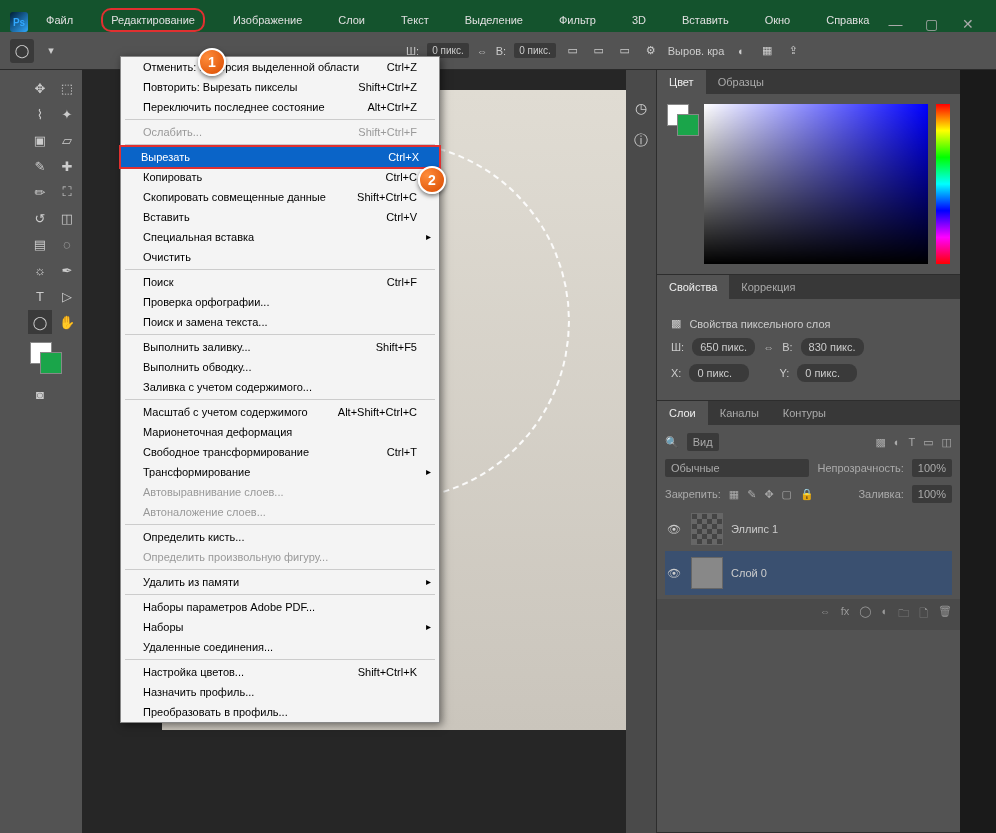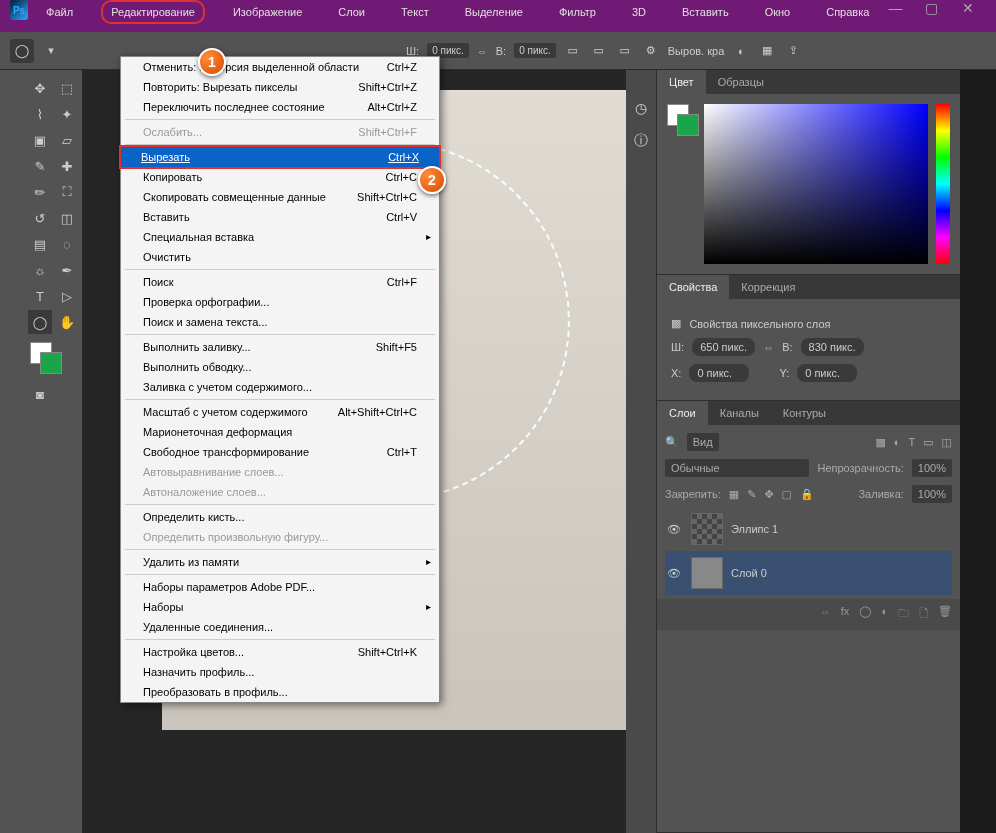--- a/index.html
+++ b/index.html
@@ -1,19 +1,19 @@
 <!DOCTYPE html>
 <html><head>
 <meta charset="utf-8">
 <style>
 * { margin: 0; padding: 0; box-sizing: border-box; font-family: "Segoe UI", Tahoma, sans-serif; font-size: 11px; user-select: none; }
 body { width: 996px; height: 833px; background: #1a1a1a; color: #ccc; overflow: hidden; position: relative; }
 
 
-.titlebar { height: 32px; background: #701a75; display: flex; align-items: flex-start; padding: 0 10px; }
+.titlebar { height: 32px; background: #14532d; display: flex; align-items: flex-end; padding: 0 10px; }
 .titlebar .ps-logo { width: 20px; height: 20px; background: linear-gradient(135deg,#001e36,#31a8ff); border-radius: 3px; display:flex;align-items:center;justify-content:center;color:#31a8ff;font-weight:bold;font-size:10px;margin-right:10px;}
 .titlebar .menus { display: flex; gap: 20px; }
 .titlebar .menu { padding: 6px 8px; color: #e0e0e0; cursor: pointer; }
 .titlebar .menu.hl { border: 2px solid #e03030; border-radius: 10px; padding: 4px 8px; }
 .titlebar .spacer { flex: 1; }
 .titlebar .winbtn { width: 40px; text-align: center; color: #aaa; font-size: 14px; }
 
 
 .optbar { height: 38px; background: #535353; display: flex; align-items: center; padding: 0 10px; gap: 8px; border-bottom: 1px solid #2a2a2a; }
 .optbar .sel { padding: 3px 6px; background: #3a3a3a; border-radius: 3px; color:#ccc;}
@@ -64,21 +64,21 @@
 .lay-row { display:flex; align-items:center; gap:8px; padding:6px 2px; }
 .lay-row .eye { width:16px; color:#ccc;}
 .lay-row .thumb { width:32px; height:32px; background:#888; border:1px solid #666;}
 .lay-row .thumb.checker { background: repeating-conic-gradient(#666 0% 25%, #444 0% 50%) 0 0/10px 10px; }
 .lay-row.sel { background: #3a5070; }
 .layers-foot { display:flex; gap:10px; justify-content:flex-end; padding:6px 8px; color:#999; background:#4a4a4a;}
 
 
 .dropdown { position: absolute; left: 120px; top: 56px; width: 320px; background: #f4f4f4; border: 1px solid #888; box-shadow: 2px 2px 8px rgba(0,0,0,0.5); z-index: 100; color:#000;}
 .dd-item { display:flex; justify-content:space-between; padding: 4px 22px 4px 22px; position:relative;}
-.dd-item.hl { background: #0a64c8; color:#fff; border:2px solid #e03030; margin:-2px; padding: 4px 20px; text-decoration: underline;}
+.dd-item.hl { background: #0a64c8; color:#fff; border:2px solid #e03030; margin:-2px; padding: 4px 20px;}
 .dd-item.dis { color:#999; }
 .dd-sep { height:1px; background:#ccc; margin:2px 4px; }
 .dd-arrow::after { content:"▸"; position:absolute; right:8px; font-size:10px;}
 
 
 .marker { position:absolute; width:28px; height:28px; border-radius:50%; background: radial-gradient(circle at 30% 30%, #ff8c3a, #d94a00); color:#fff; font-weight:bold; font-size:14px; display:flex;align-items:center;justify-content:center; border:2px solid #fff; box-shadow: 0 2px 4px rgba(0,0,0,0.5); z-index:200;}
 
 .right-wrap { display:flex; width:370px; }
 </style>
 </head>
@@ -341,20 +341,23 @@
       <span>Масштаб с учетом содержимого</span>
       <span>Alt+Shift+Ctrl+C</span>
     </div>
     <div class="dd-item">
       <span>Марионеточная деформация</span>
     </div>
     <div class="dd-item">
       <span>Свободное трансформирование</span>
       <span>Ctrl+T</span>
     </div>
+    <div class="dd-item dd-arrow">
+      <span>Трансформирование</span>
+    </div>
     <div class="dd-item dis">
       <span>Автовыравнивание слоев...</span>
     </div>
     <div class="dd-item dis">
       <span>Автоналожение слоев...</span>
     </div>
     <div class="dd-sep"></div>
     <div class="dd-item">
       <span>Определить кисть...</span>
     </div>

